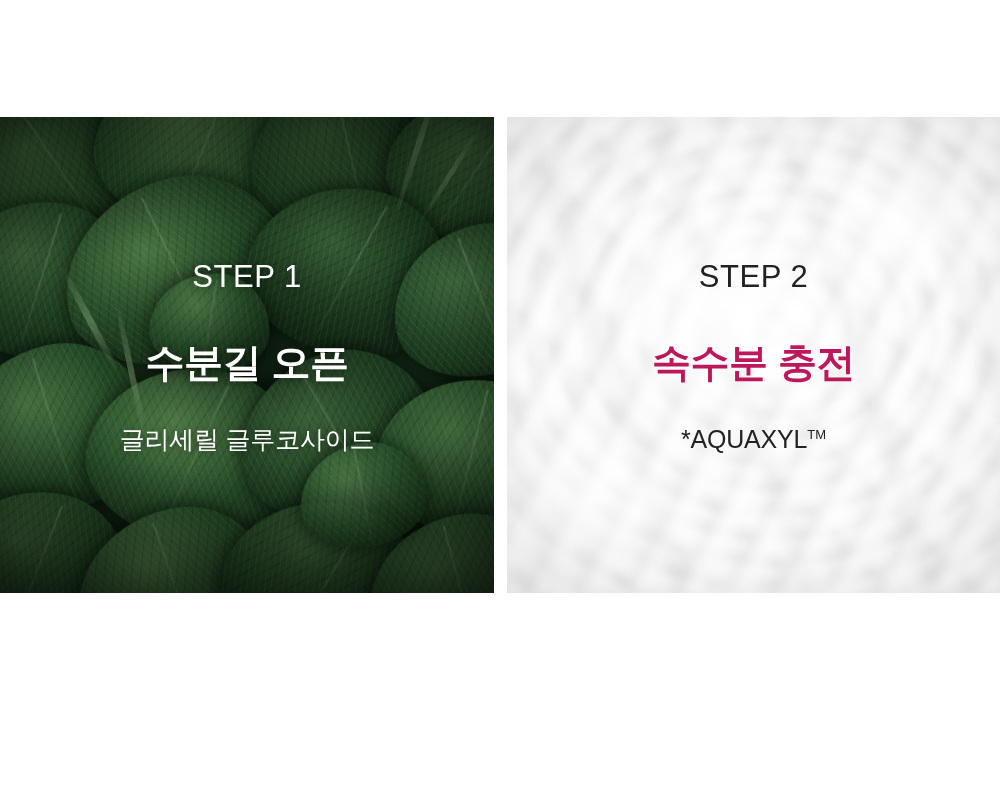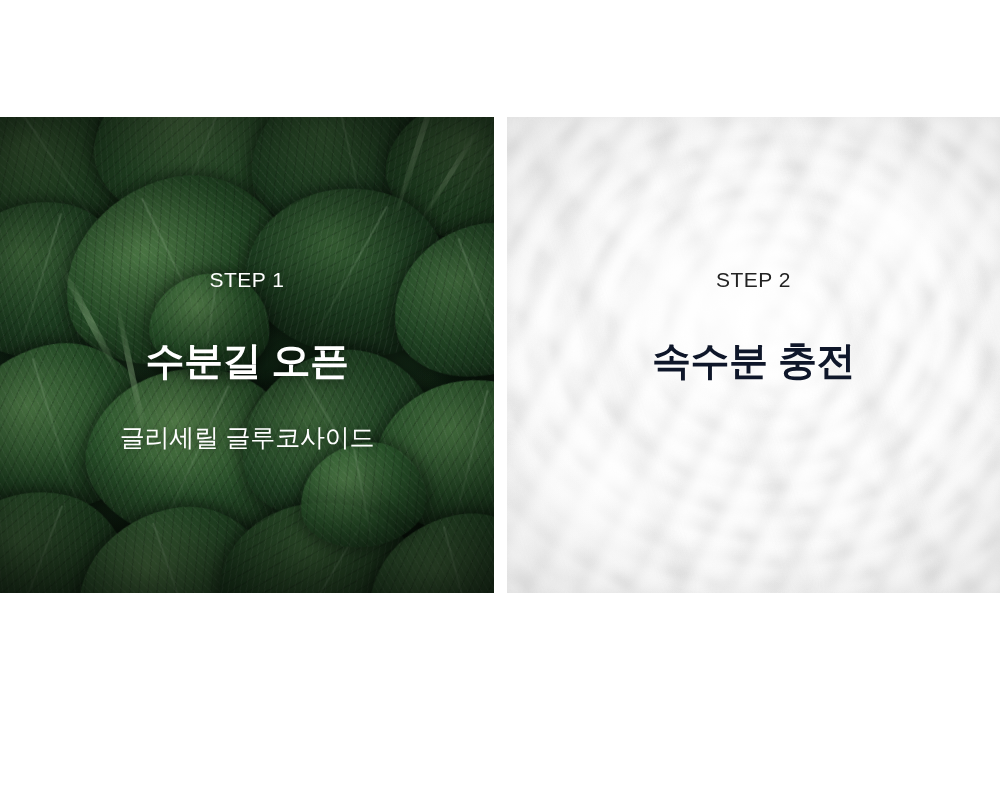--- a/index.html
+++ b/index.html
@@ -145,25 +145,25 @@
   
   .caption {
     position: absolute;
     left: 0;
     right: 0;
     top: 140px;
     text-align: center;
     z-index: 5;
   }
   .step-label {
-    font-size: 21px;
+    font-size: 31px;
     font-weight: 400;
     letter-spacing: 0.5px;
     line-height: 1;
-    margin: 12px;
+    margin: 4px;
   }
   .headline {
     font-size: 39px;
     font-weight: 700;
     letter-spacing: -0.5px;
     line-height: 1;
     margin: 12px;
     padding-top: 39px;
   }
   .subline {
@@ -179,21 +179,21 @@
   .caption-light .headline,
   .caption-light .subline {
     color: #ffffff;
     text-shadow: 0 1px 10px rgba(0,0,0,0.45);
   }
   .caption-dark .step-label,
   .caption-dark .headline,
   .caption-dark .subline {
     color: #222222;
   }
-  .caption-dark .headline { color: #0f172a; }
+  .caption-dark .headline { color: #be185d; }
 
   .tm {
     font-size: 0.52em;
     vertical-align: 0.72em;
     letter-spacing: 0;
   }
 </style>
 </head>
 <body>
 
@@ -249,16 +249,17 @@
     <div class="bg-layer water-base"></div>
     <div class="bg-layer water-ripples"></div>
     <div class="bg-layer water-waves"></div>
     <div class="bg-layer water-streaks"></div>
     <div class="bg-layer water-bloom"></div>
     <div class="bg-layer water-vignette"></div>
 
     <div class="caption caption-dark">
       <p class="step-label">STEP 2</p>
       <p class="headline">속수분 충전</p>
+      <p class="subline"><span>*AQUAXYL</span><span class="tm">TM</span></p>
     </div>
   </div>
 
 </div>
 
 </body></html>

